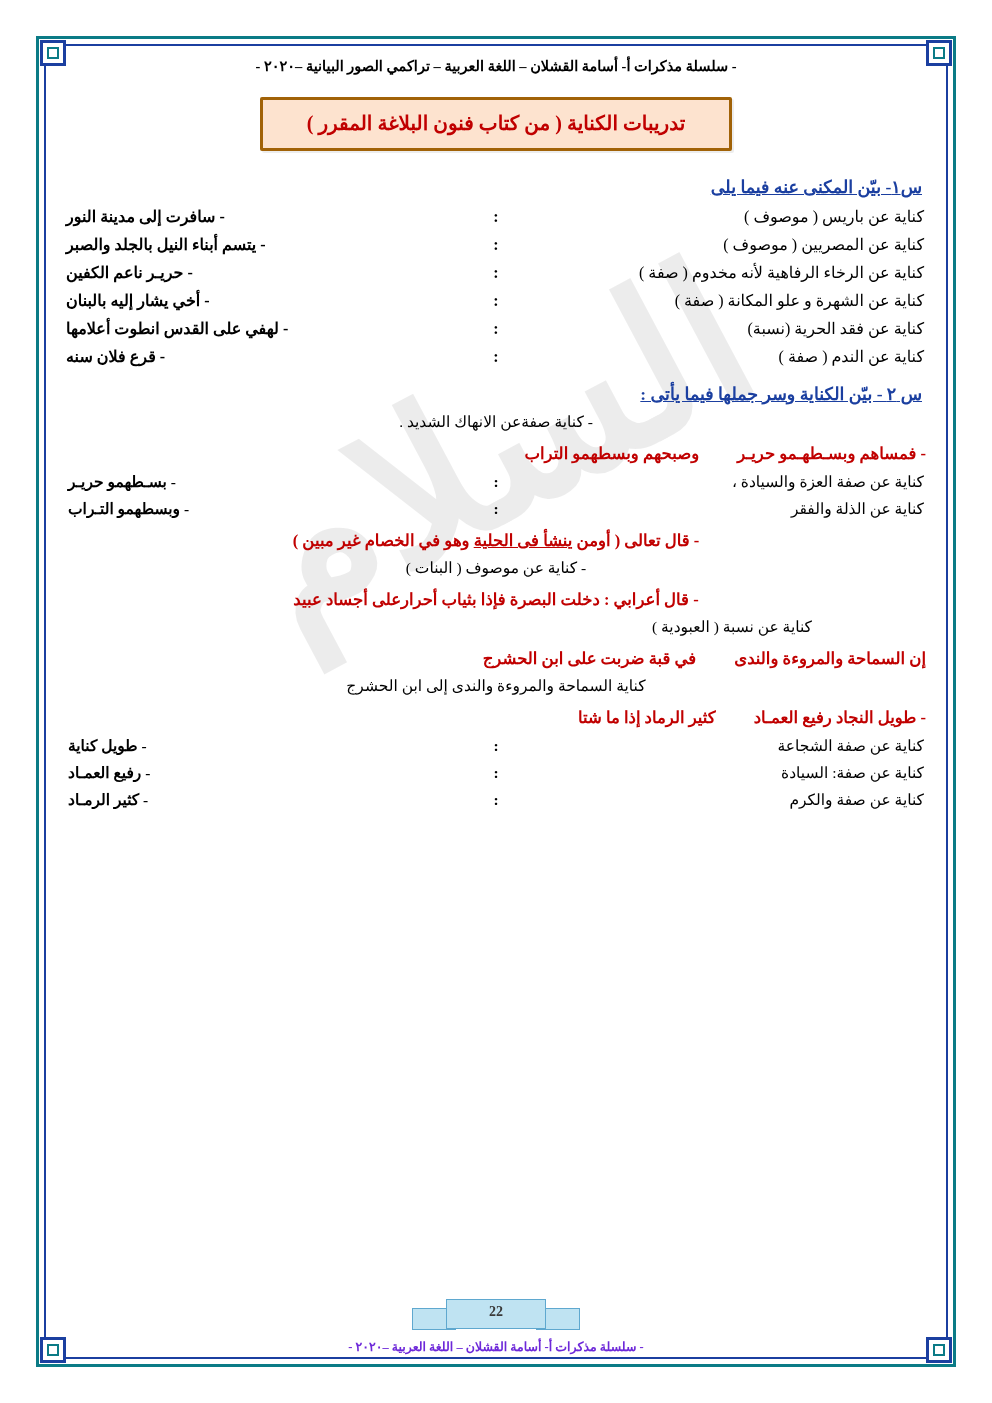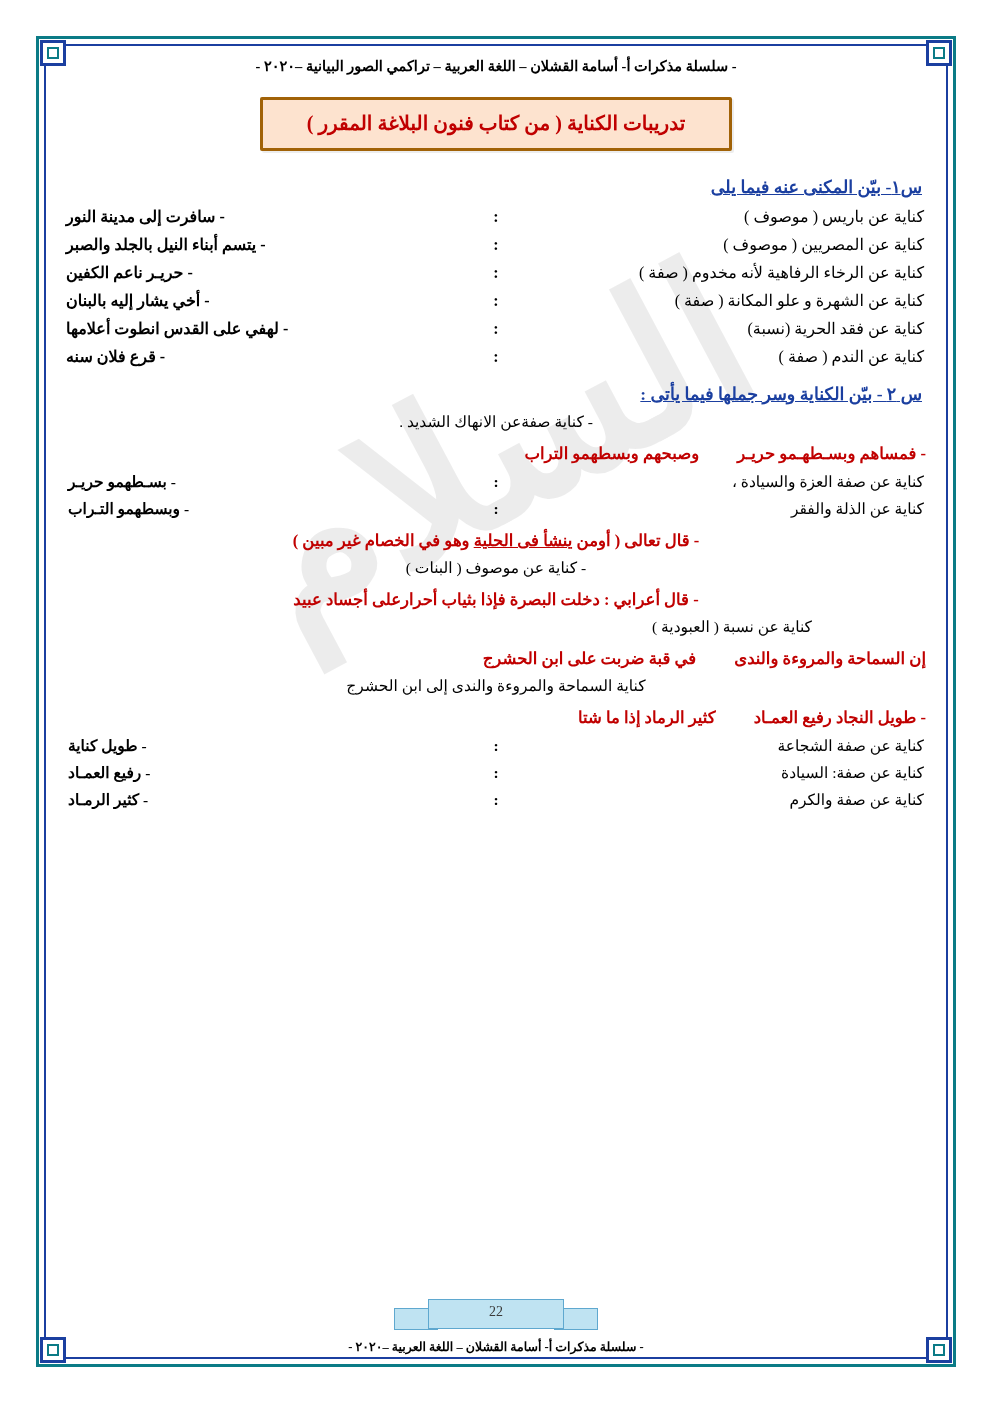--- a/index.html
+++ b/index.html
@@ -200,22 +200,23 @@
   .footer {
     position: absolute;
     left: 60px;
     right: 60px;
     bottom: 48px;
     text-align: center;
   }
   .ribbon {
     position: relative;
     display: inline-block;
-    width: 204px;
+    width: 168px;
     height: 34px;
+    font-weight: bold;
   }
   .ribbon .mid {
     position: absolute;
     left: 34px;
     right: 34px;
     top: 0;
     height: 30px;
     background: #bfe3f2;
     border: 1px solid #5fa8cf;
     box-sizing: border-box;
@@ -235,21 +236,21 @@
     position: absolute;
     left: 0; right: 0; top: 5px;
     font-size: 14px;
     color: #3a3a3a;
     z-index: 3;
   }
   .footer-line {
     margin-top: 2px;
     font-size: 12.5px;
     font-weight: bold;
-    color: #000000;
+    color: #6d28d9;
   }
 </style>
 </head>
 <body>
 
 <div class="page">
 
   <div class="border-outer"></div>
   <div class="border-inner"></div>
   <div class="corner tl"></div>

